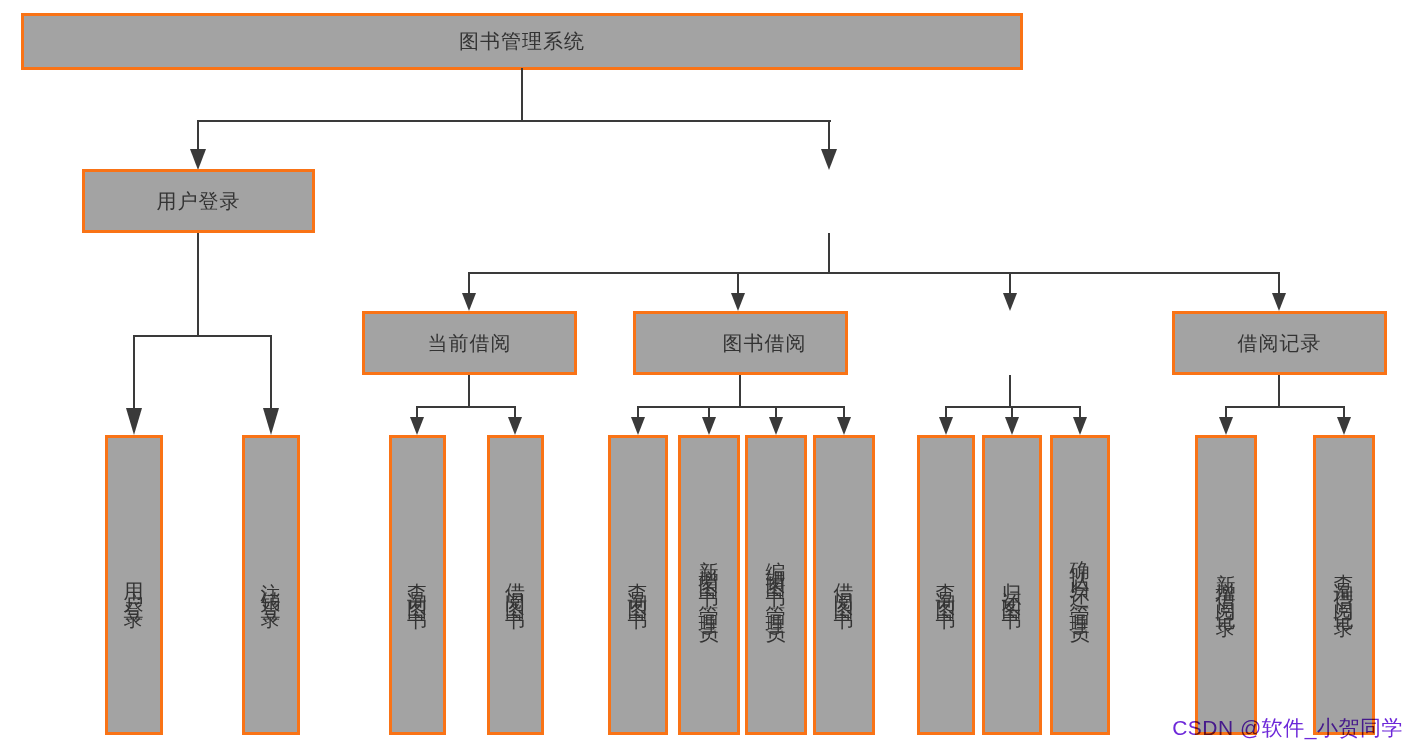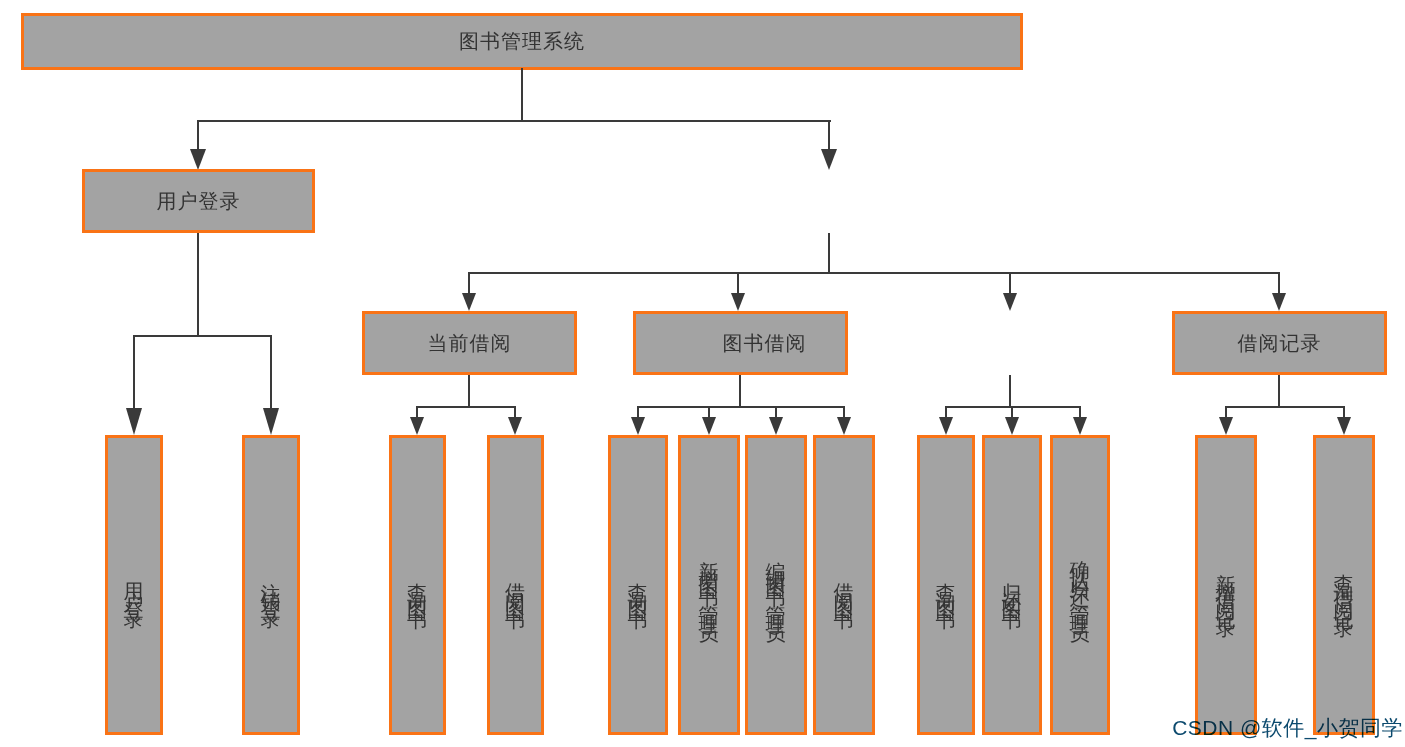--- a/index.html
+++ b/index.html
@@ -18,21 +18,21 @@
     font-size:20px;letter-spacing:9px;line-height:1.1;color:#333333;
   }
   .hl{position:absolute;height:2px;background:#3a3a3a;}
   .vl{position:absolute;width:2px;background:#3a3a3a;}
   .tri{position:absolute;width:0;height:0;
     border-left:7px solid transparent;border-right:7px solid transparent;
     border-top:18px solid #3a3a3a;}
   .tri-lg{border-left-width:8px;border-right-width:8px;border-top-width:21px;}
   .tri-xl{border-left-width:8px;border-right-width:8px;border-top-width:27px;}
   .watermark{
-    position:absolute;top:714px;right:2px;font-size:21px;color:#0c4a6e;
+    position:absolute;top:714px;right:2px;font-size:21px;color:#6d28d9;
     letter-spacing:0.5px;white-space:nowrap;mix-blend-mode:multiply;
   }
 </style>
 </head>
 <body>
 
 <div id="canvas">
 
   <div class="box" style="left:21px;top:13px;width:1002px;height:57px;">图书管理系统</div>
 

